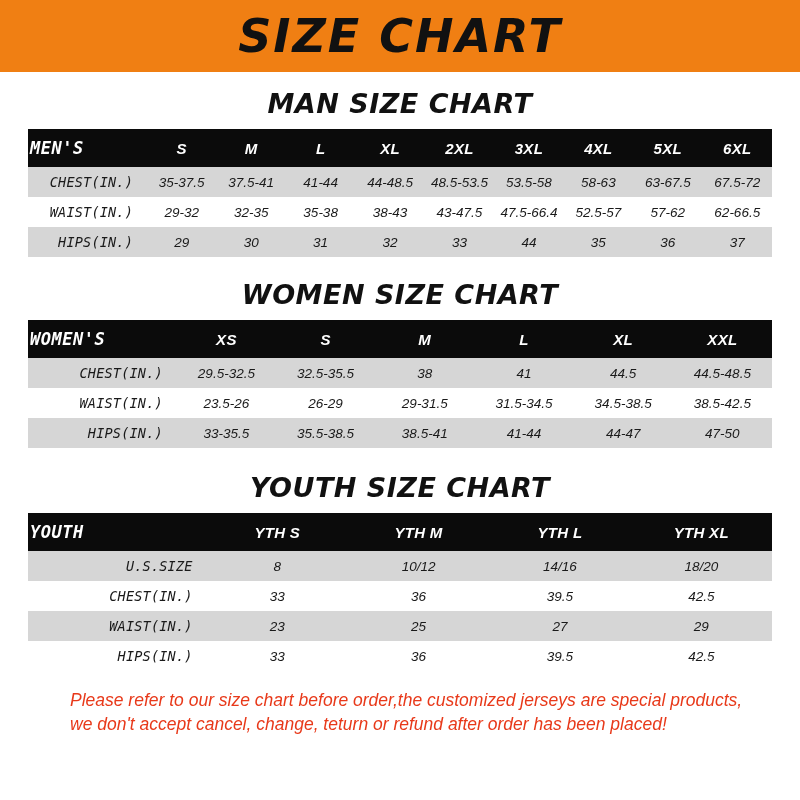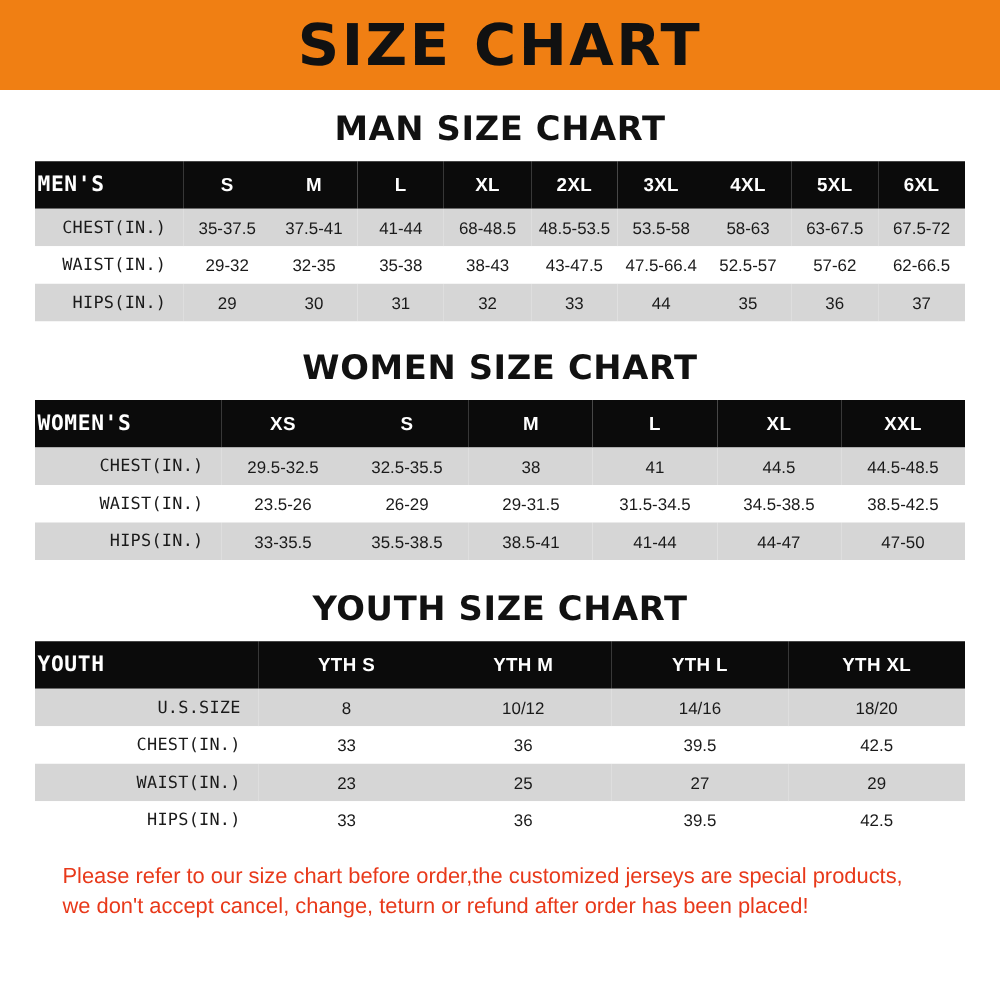--- a/index.html
+++ b/index.html
@@ -10,20 +10,21 @@
     height: 800px;
     background: #ffffff;
     font-family: "Liberation Sans", sans-serif;
   }
   .page {
     width: 800px;
     height: 800px;
     position: relative;
     background: #ffffff;
     overflow: hidden;
+    font-style: italic;
   }
   
   .banner {
     height: 72px;
     background: #f07f13;
     display: flex;
     align-items: center;
     justify-content: center;
   }
   .banner-title {
@@ -96,21 +97,21 @@
   .youth colgroup col.c0 { width: 24%; }
 
   .footer {
     margin-top: 18px;
     padding: 0 22px;
     color: #e8391a;
     font-size: 17.5px;
     line-height: 1.35;
     font-family: "Liberation Sans", sans-serif;
   }
-  .footer div { white-space: nowrap; }
+  .footer div { white-space: nowrap; margin-left: 20px; }
 </style>
 </head>
 <body>
 
 <div class="page">
 
   <div class="banner">
     <div class="banner-title">SIZE CHART</div>
   </div>
 
@@ -143,21 +144,21 @@
           <th>5XL</th>
           <th>6XL</th>
         </tr>
       </thead>
       <tbody>
         <tr class="shade">
           <td class="rowlabel">CHEST(IN.)</td>
           <td>35-37.5</td>
           <td>37.5-41</td>
           <td>41-44</td>
-          <td>68-48.5</td>
+          <td>44-48.5</td>
           <td>48.5-53.5</td>
           <td>53.5-58</td>
           <td>58-63</td>
           <td>63-67.5</td>
           <td>67.5-72</td>
         </tr>
         <tr class="plain">
           <td class="rowlabel">WAIST(IN.)</td>
           <td>29-32</td>
           <td>32-35</td>

